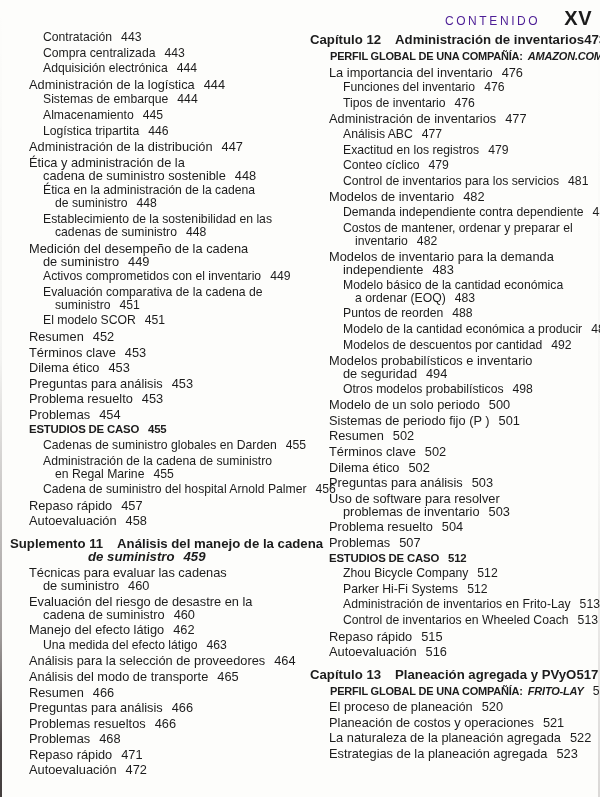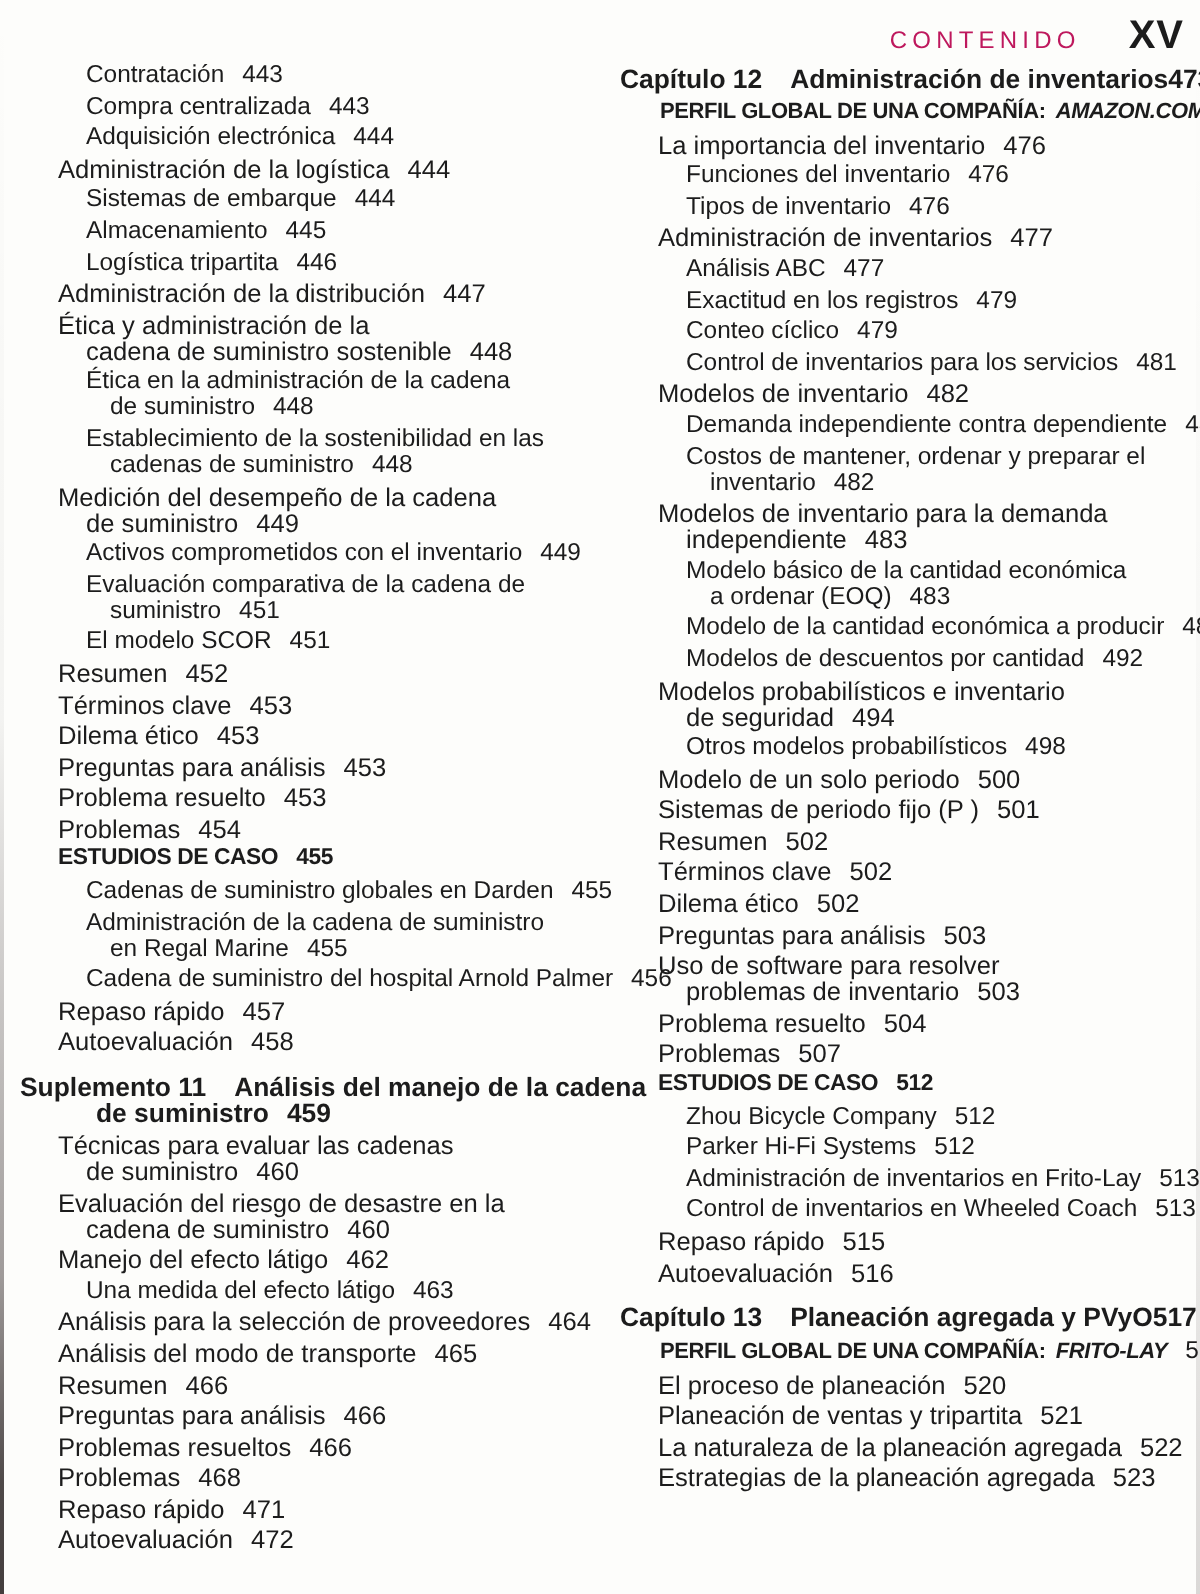--- a/index.html
+++ b/index.html
@@ -3,41 +3,41 @@
 <meta charset="utf-8">
 <style>
   html,body{margin:0;padding:0;}
   body{
     width:600px;height:797px;position:relative;overflow:hidden;
     background:#fdfdfb;color:#1c1c1c;
     font-family:"Liberation Sans", sans-serif;
   }
   
   .page-header{position:absolute;top:7px;right:8px;display:flex;align-items:baseline;gap:24px;}
-  .header-title{font-size:12px;letter-spacing:2.6px;color:#be185d;}
+  .header-title{font-size:12px;letter-spacing:2.6px;color:#4c1d95;}
   .header-folio{font-size:20px;font-weight:bold;letter-spacing:0.5px;}
   
   .col{position:absolute;}
   #col-left{left:10px;top:31px;width:292px;}
   #col-right{left:310px;top:33px;width:282px;}
   
   .entry{white-space:pre;line-height:13px;margin:0 0 2.6px 0;}
   .sub1{font-size:12.8px;margin-left:19px;padding-left:14px;text-indent:-14px;}
   .sub2{font-size:12.2px;margin-left:33px;padding-left:12px;text-indent:-12px;}
   .caps{font-size:11.4px;font-weight:bold;margin-left:19px;letter-spacing:-0.2px;}
   .page-num{margin-left:9px;}
   
   .chapter{display:flex;font-weight:bold;font-size:13.2px;margin-bottom:4px;align-items:flex-start;}
   .chapter .prefix{margin-right:14px;}
   .chapter .page{margin-left:auto;}
   .gap-above{margin-top:9.5px;}
   
   .supplement{font-weight:bold;font-size:13.2px;margin-top:9.5px;margin-bottom:3px;}
   .supplement .prefix{margin-right:14px;}
-  .sup-line2{margin-left:38px;}
+  .sup-line2{margin-left:78px;font-style:italic;}
   
   .profile{font-size:11px;font-weight:bold;margin-left:20px;letter-spacing:-0.2px;}
   .profile .company{font-style:italic;margin-left:5px;}
   .profile .page-num{font-weight:normal;font-size:12.2px;letter-spacing:0;}
   
   .edge-left{position:absolute;left:0;top:0;width:2px;height:797px;pointer-events:none;
     background:linear-gradient(180deg, rgba(0,0,0,0) 0%, rgba(0,0,0,0.04) 45%, rgba(45,35,35,0.45) 80%, rgba(35,28,28,0.8) 93%, rgba(35,28,28,0.85) 100%);}
   .edge-right{position:absolute;right:0;top:0;width:2px;height:797px;pointer-events:none;
     background:linear-gradient(180deg, rgba(0,0,0,0) 0%, rgba(0,0,0,0.03) 60%, rgba(60,50,50,0.18) 100%);}
 </style>
@@ -111,20 +111,21 @@
     <div class="entry sub2"><span class="txt">Conteo cíclico</span><span class="page-num">479</span></div>
     <div class="entry sub2"><span class="txt">Control de inventarios para los servicios</span><span class="page-num">481</span></div>
     <div class="entry sub1"><span class="txt">Modelos de inventario</span><span class="page-num">482</span></div>
     <div class="entry sub2"><span class="txt">Demanda independiente contra dependiente</span><span class="page-num">482</span></div>
     <div class="entry sub2"><span class="txt">Costos de mantener, ordenar y preparar el
 inventario</span><span class="page-num">482</span></div>
     <div class="entry sub1"><span class="txt">Modelos de inventario para la demanda
 independiente</span><span class="page-num">483</span></div>
     <div class="entry sub2"><span class="txt">Modelo básico de la cantidad económica
 a ordenar (EOQ)</span><span class="page-num">483</span></div>
+    <div class="entry sub2"><span class="txt">Puntos de reorden</span><span class="page-num">488</span></div>
     <div class="entry sub2"><span class="txt">Modelo de la cantidad económica a producir</span><span class="page-num">489</span></div>
     <div class="entry sub2"><span class="txt">Modelos de descuentos por cantidad</span><span class="page-num">492</span></div>
     <div class="entry sub1"><span class="txt">Modelos probabilísticos e inventario
 de seguridad</span><span class="page-num">494</span></div>
     <div class="entry sub2"><span class="txt">Otros modelos probabilísticos</span><span class="page-num">498</span></div>
     <div class="entry sub1"><span class="txt">Modelo de un solo periodo</span><span class="page-num">500</span></div>
     <div class="entry sub1"><span class="txt">Sistemas de periodo fijo (P )</span><span class="page-num">501</span></div>
     <div class="entry sub1"><span class="txt">Resumen</span><span class="page-num">502</span></div>
     <div class="entry sub1"><span class="txt">Términos clave</span><span class="page-num">502</span></div>
     <div class="entry sub1"><span class="txt">Dilema ético</span><span class="page-num">502</span></div>
@@ -136,19 +137,19 @@
     <div class="entry caps"><span class="txt">ESTUDIOS DE CASO</span><span class="page-num">512</span></div>
     <div class="entry sub2"><span class="txt">Zhou Bicycle Company</span><span class="page-num">512</span></div>
     <div class="entry sub2"><span class="txt">Parker Hi-Fi Systems</span><span class="page-num">512</span></div>
     <div class="entry sub2"><span class="txt">Administración de inventarios en Frito-Lay</span><span class="page-num">513</span></div>
     <div class="entry sub2"><span class="txt">Control de inventarios en Wheeled Coach</span><span class="page-num">513</span></div>
     <div class="entry sub1"><span class="txt">Repaso rápido</span><span class="page-num">515</span></div>
     <div class="entry sub1"><span class="txt">Autoevaluación</span><span class="page-num">516</span></div>
     <div class="entry chapter gap-above"><span class="prefix">Capítulo 13</span><span class="title">Planeación agregada y PVyO</span><span class="page">517</span></div>
     <div class="entry profile"><span class="label">PERFIL GLOBAL DE UNA COMPAÑÍA:</span><span class="company">FRITO-LAY</span><span class="page-num">518</span></div>
     <div class="entry sub1"><span class="txt">El proceso de planeación</span><span class="page-num">520</span></div>
-    <div class="entry sub1"><span class="txt">Planeación de ventas y tripartita</span><span class="page-num">521</span></div>
+    <div class="entry sub1"><span class="txt">Planeación de costos y operaciones</span><span class="page-num">521</span></div>
     <div class="entry sub1"><span class="txt">La naturaleza de la planeación agregada</span><span class="page-num">522</span></div>
     <div class="entry sub1"><span class="txt">Estrategias de la planeación agregada</span><span class="page-num">523</span></div>
   </div>
 
 <div class="edge-left"></div>
 <div class="edge-right"></div>
 
 </body></html>

